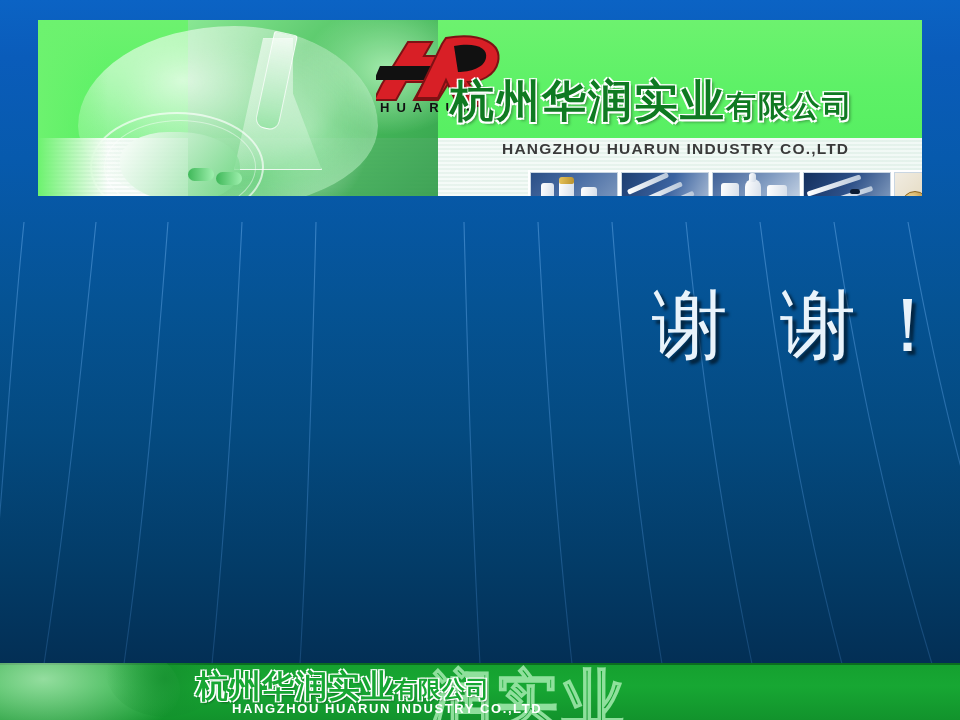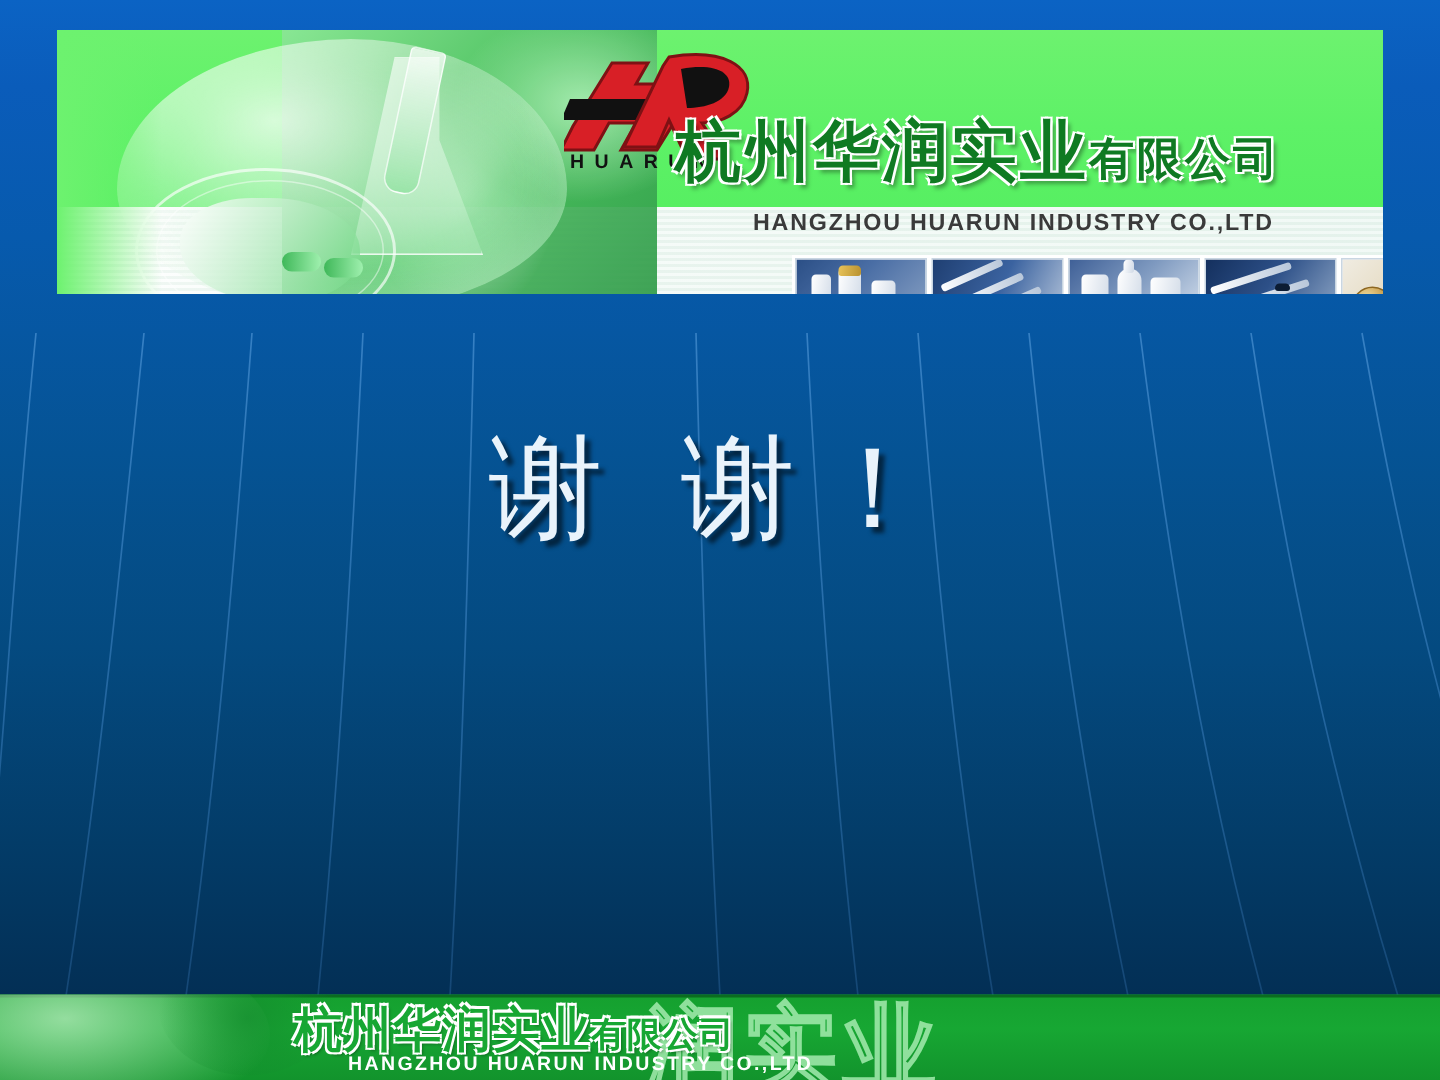--- a/index.html
+++ b/index.html
@@ -239,21 +239,21 @@
     background: radial-gradient(circle at 35% 30%, #f6e3a8, #b6832a 70%, #7d5a18);
     border: 1px solid #8c6620;
   }
 
   
   #main-text {
     position: absolute;
     left: 0;
     right: 0;
     top: 286px;
-    text-align: center;
+    text-align: right;
     pointer-events: none;
   }
   .thanks-cn {
     font-family: "DejaVu Serif", "DejaVu Sans", serif;
     font-size: 76px;
     line-height: 1.02;
     color: #e9f3fb;
     letter-spacing: 14px;
     text-shadow: 4px 4px 3px rgba(0,0,0,.55);
     white-space: nowrap;

